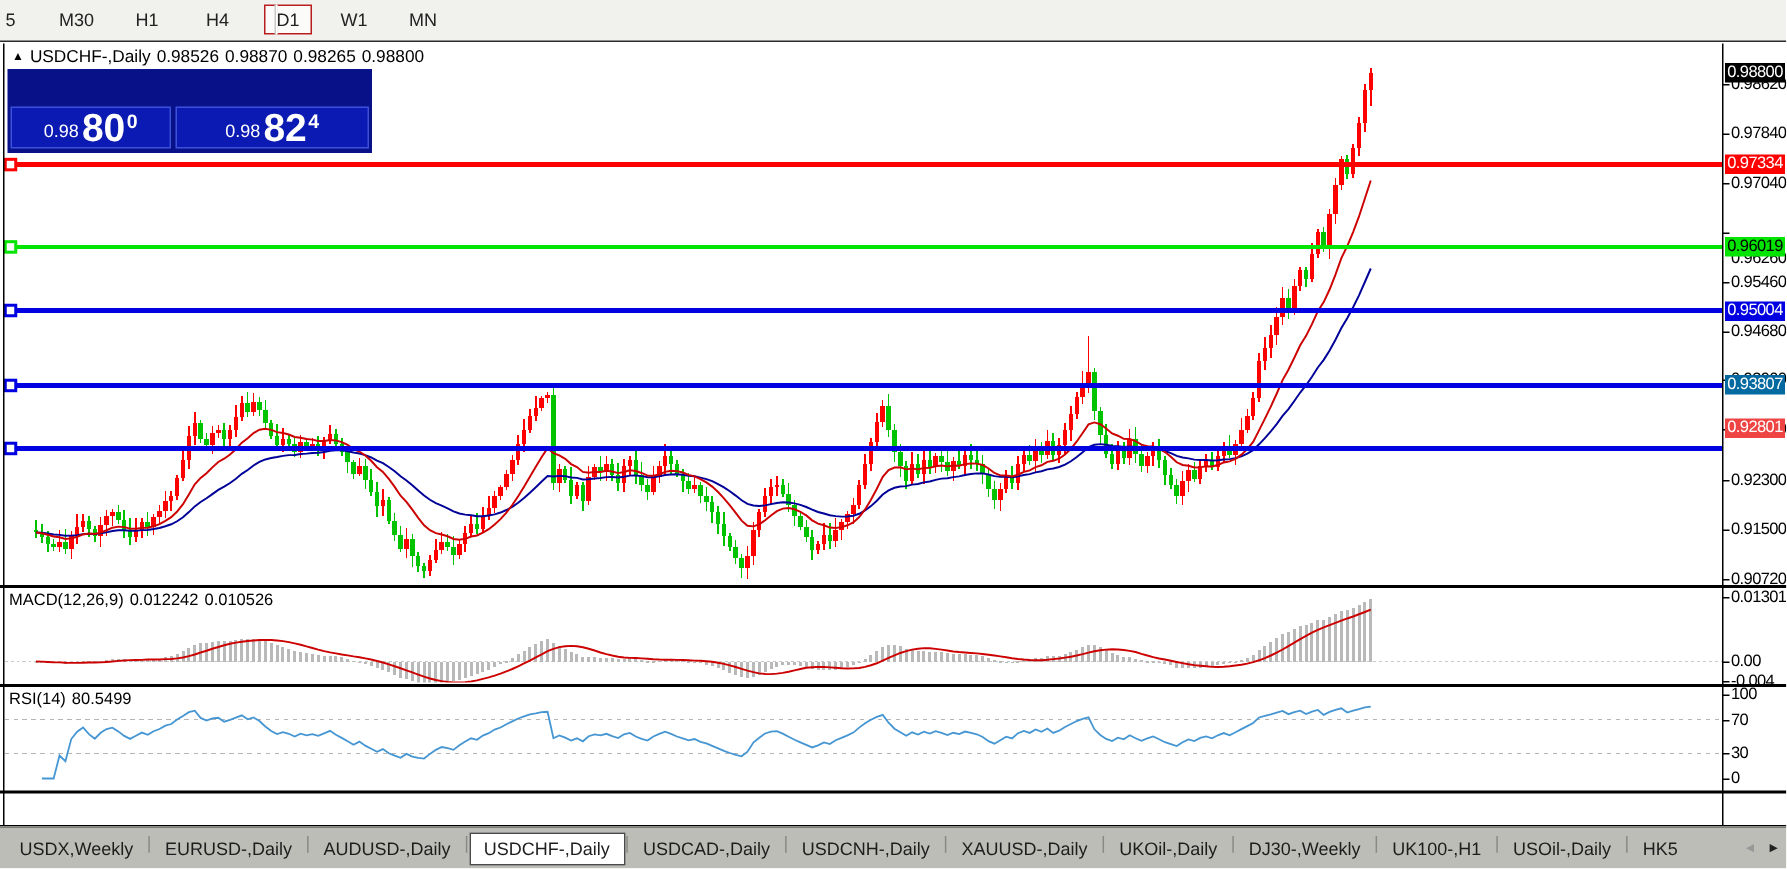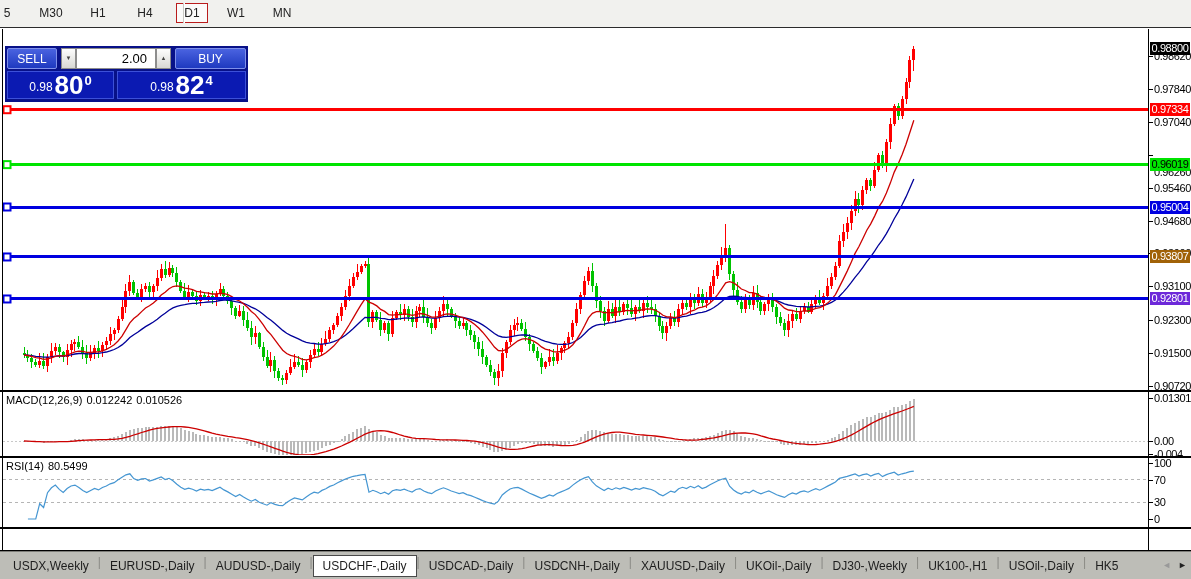--- a/index.html
+++ b/index.html
@@ -787,29 +787,25 @@
       <polyline points="27.92,61.0 31.84,61.0 35.76,61.0 39.68,45.7 43.6,49.5 47.519999999999996,34.7 51.44,29.8 55.36,27.0 59.28,31.4 63.2,34.5 67.12,30.5 71.03999999999999,28.0 74.96000000000001,27.1 78.88,29.6 82.8,32.6 86.72,34.6 90.64,32.5 94.56,30.4 98.48,31.9 102.4,29.5 106.32,28.0 110.24,25.8 114.16,24.7 118.08,21.7 122,19.3 125.92,16.8 129.84,15.8 133.76,20.6 137.68,22.4 141.6,20.9 145.51999999999998,20.5 149.44,23.1 153.35999999999999,21.9 157.28,20.4 161.2,18.9 165.12,21.5 169.04,20.3 172.96,22.7 176.88,26.3 180.8,29.3 184.72,31.4 188.64,30.1 192.56,31.2 196.48,33.0 200.4,31.1 204.32,32.2 208.24,31.4 212.16,32.6 216.07999999999998,30.9 220,29.2 223.92,31.9 227.84,33.9 231.76,36.2 235.68,38.5 239.6,36.4 243.51999999999998,39.1 247.44,41.2 251.35999999999999,43.2 255.28,41.4 259.2,44.2 263.12,45.8 267.03999999999996,47.2 270.96000000000004,44.6 274.88,46.4 278.79999999999995,47.3 282.71999999999997,47.7 286.64,44.6 290.56,41.9 294.48,40.0 298.4,40.8 302.32,41.9 306.24,38.9 310.15999999999997,36.3 314.08,34.2 318,35.2 321.92,32.4 325.84,30.8 329.76,28.4 333.68,27.0 337.6,24.8 341.52,22.9 345.44,21.0 349.36,19.6 353.28,18.3 357.2,17.6 361.12,16.8 365.04,16.5 368.96,34.2 372.88,32.3 376.8,33.8 380.71999999999997,35.7 384.64,34.2 388.56,36.2 392.48,32.8 396.4,31.6 400.32,32.3 404.24,31.2 408.15999999999997,32.8 412.08,34.0 416,31.5 419.92,30.6 423.84,33.0 427.76,34.6 431.68,35.7 435.59999999999997,33.0 439.52,31.3 443.44,29.8 447.36,31.3 451.28,33.0 455.2,34.3 459.12,35.6 463.03999999999996,34.7 466.96,36.6 470.88,37.6 474.8,39.3 478.71999999999997,40.9 482.64,42.6 486.56,44.0 490.48,45.2 494.4,46.2 498.32,43.1 502.24,37.0 506.15999999999997,33.8 510.08,31.0 514,29.8 517.9200000000001,29.4 521.8399999999999,31.1 525.76,33.2 529.6800000000001,35.2 533.5999999999999,36.9 537.52,38.6 541.4399999999999,40.3 545.36,38.9 549.28,36.9 553.2,38.0 557.12,35.5 561.04,33.9 564.96,32.2 568.88,30.4 572.8,27.1 576.72,24.2 580.64,21.8 584.56,19.9 588.48,18.6 592.4,23.8 596.3199999999999,27.8 600.24,30.2 604.16,32.5 608.08,30.2 612,31.7 615.92,29.8 619.84,31.0 623.76,29.5 627.68,30.6 631.6,32.1 635.52,30.5 639.4399999999999,31.4 643.36,29.7 647.28,30.6 651.2,31.5 655.12,33.3 659.04,36.1 662.96,37.8 666.88,35.5 670.8,33.1 674.72,34.3 678.64,30.8 682.56,29.3 686.48,30.6 690.4,28.3 694.3199999999999,29.9 698.24,27.7 702.16,30.6 706.08,29.1 710,26.7 713.92,24.7 717.84,22.7 721.76,21.2 725.68,20.2 729.6,28.2 733.52,32.0 737.4399999999999,34.6 741.36,36.0 745.28,33.8 749.1999999999999,34.9 753.12,32.2 757.04,34.2 760.96,35.9 764.88,34.3 768.8,33.0 772.72,34.8 776.64,36.8 780.56,38.1 784.48,39.4 788.4,36.8 792.3199999999999,34.9 796.24,36.1 800.16,33.9 804.08,32.9 808,34.2 811.92,32.2 815.84,30.7 819.76,32.2 823.68,30.2 827.6,28.1 831.52,26.1 835.4399999999999,24.0 839.36,20.3 843.28,19.3 847.1999999999999,18.3 851.12,17.1 855.04,16.0 858.96,18.1 862.88,16.7 866.8,15.8 870.72,18.0 874.64,16.4 878.56,15.3 882.48,18.6 886.4,16.6 890.3199999999999,15.3 894.24,14.2 898.16,17.0 902.0799999999999,15.8 906,14.8 909.92,13.6 913.84,13.1" fill="none" stroke="#4596d2" stroke-width="1.2"></polyline>
     </svg>
 
   <div class="vline" style="left:2px;top:29px;width:1px;height:521px"></div>
   <div class="vline" style="left:1148px;top:29px;width:1px;height:521px"></div>
   <div class="sep" style="top:390px"></div>
   <div class="sep" style="top:456px"></div>
   <div class="sep" style="top:527px"></div>
   <div class="sep" style="top:550px;height:1px"></div>
 
+  <div class="chart-title">
+    <span class="tri">▲</span><span>USDCHF-,Daily</span><span>0.98526</span><span>0.98870</span><span>0.98265</span><span>0.98800</span>
+  </div>
 
   <div class="trade">
-    <div class="trow1">
-      <div class="btn-trade" style="left:0;width:50px">SELL</div>
-      <div class="spin-btn" style="left:54px">▼</div>
-      <input class="vol-input" style="left: 69px; width: 80px;" value="2.00">
-      <div class="spin-btn" style="left:149px">▲</div>
-      <div class="btn-trade" style="left:168px;width:71px">BUY</div>
-    </div>
     <div class="pxpanel" style="left:2px;width:107px">
       <span class="pfx">0.98</span>
       <span class="big">80</span>
       <span class="sup">0</span>
     </div>
     <div class="pxpanel" style="left:112px;width:129px">
       <span class="pfx">0.98</span>
       <span class="big">82</span>
       <span class="sup">4</span>
     </div>
@@ -855,22 +851,22 @@
       <div class="ax-label" style="top:457px">100</div>
       <div class="ax-tick" style="top:480px"></div>
       <div class="ax-label" style="top:474px">70</div>
       <div class="ax-tick" style="top:502px"></div>
       <div class="ax-label" style="top:496px">30</div>
       <div class="ax-tick" style="top:519px"></div>
       <div class="ax-label" style="top:513px">0</div>
       <div class="ax-box" style="top:103px;background:#ff0000;color:#ffffff">0.97334</div>
       <div class="ax-box" style="top:158px;background:#00e400;color:#000000">0.96019</div>
       <div class="ax-box" style="top:201px;background:#0000e0;color:#ffffff">0.95004</div>
-      <div class="ax-box" style="top:250px;background:#a16207;color:#ffffff">0.93807</div>
-      <div class="ax-box" style="top:292px;background:#6d28d9;color:#ffffff">0.92801</div>
+      <div class="ax-box" style="top:250px;background:#0369a1;color:#ffffff">0.93807</div>
+      <div class="ax-box" style="top:279px;background:#ef4444;color:#ffffff">0.92801</div>
       <div class="ax-box" style="top:42px;background:#000000;color:#ffffff">0.98800</div>
     </div>
   <div id="dateHost">
       <div class="dt-tick" style="left:24px;top:552px"></div>
       <div class="dt-label" style="left:24px">15 Aug 2021</div>
       <div class="dt-tick" style="left:87px;top:552px"></div>
       <div class="dt-label" style="left:87px">2 Sep 2021</div>
       <div class="dt-tick" style="left:149px;top:552px"></div>
       <div class="dt-label" style="left:149px">21 Sep 2021</div>
       <div class="dt-tick" style="left:212px;top:552px"></div>

